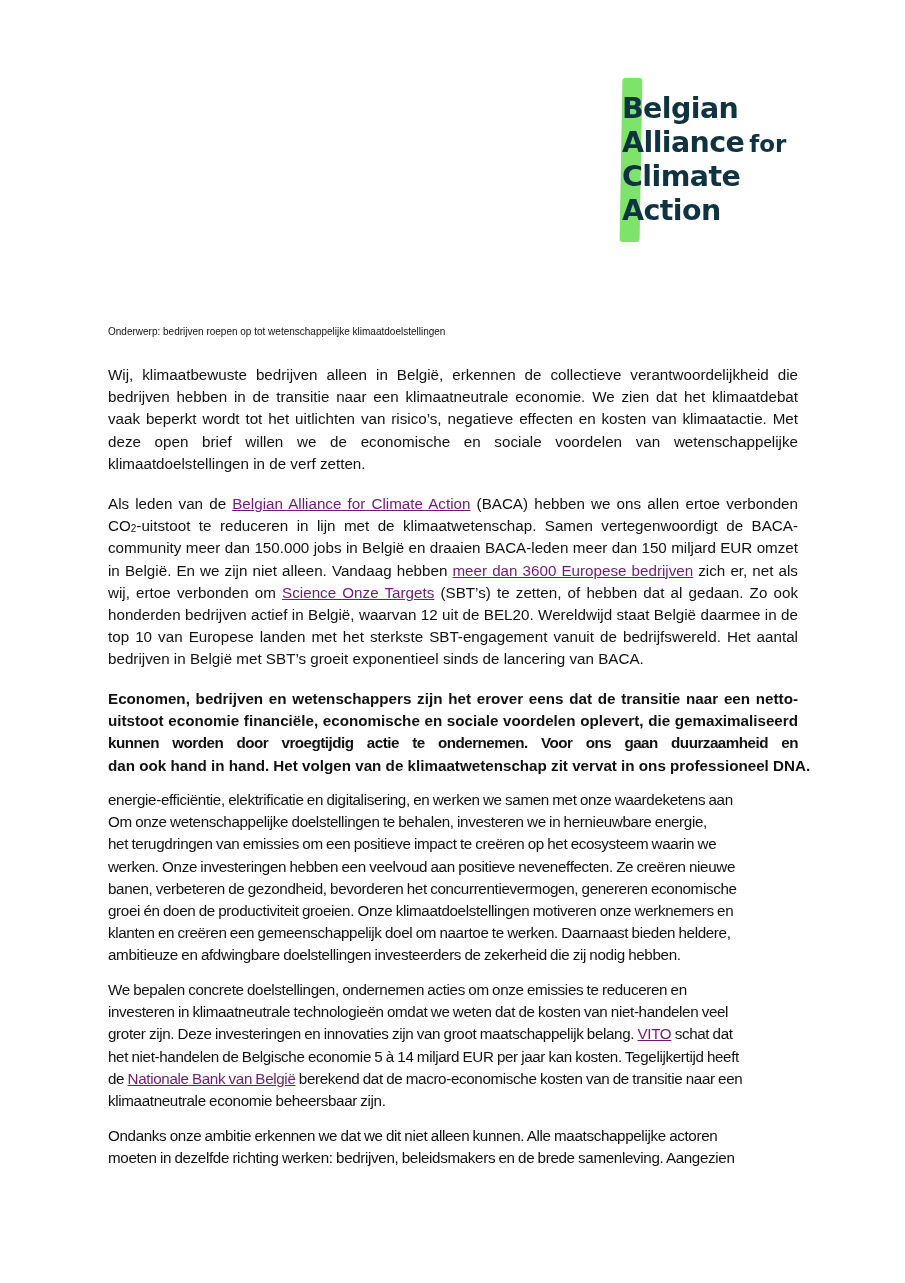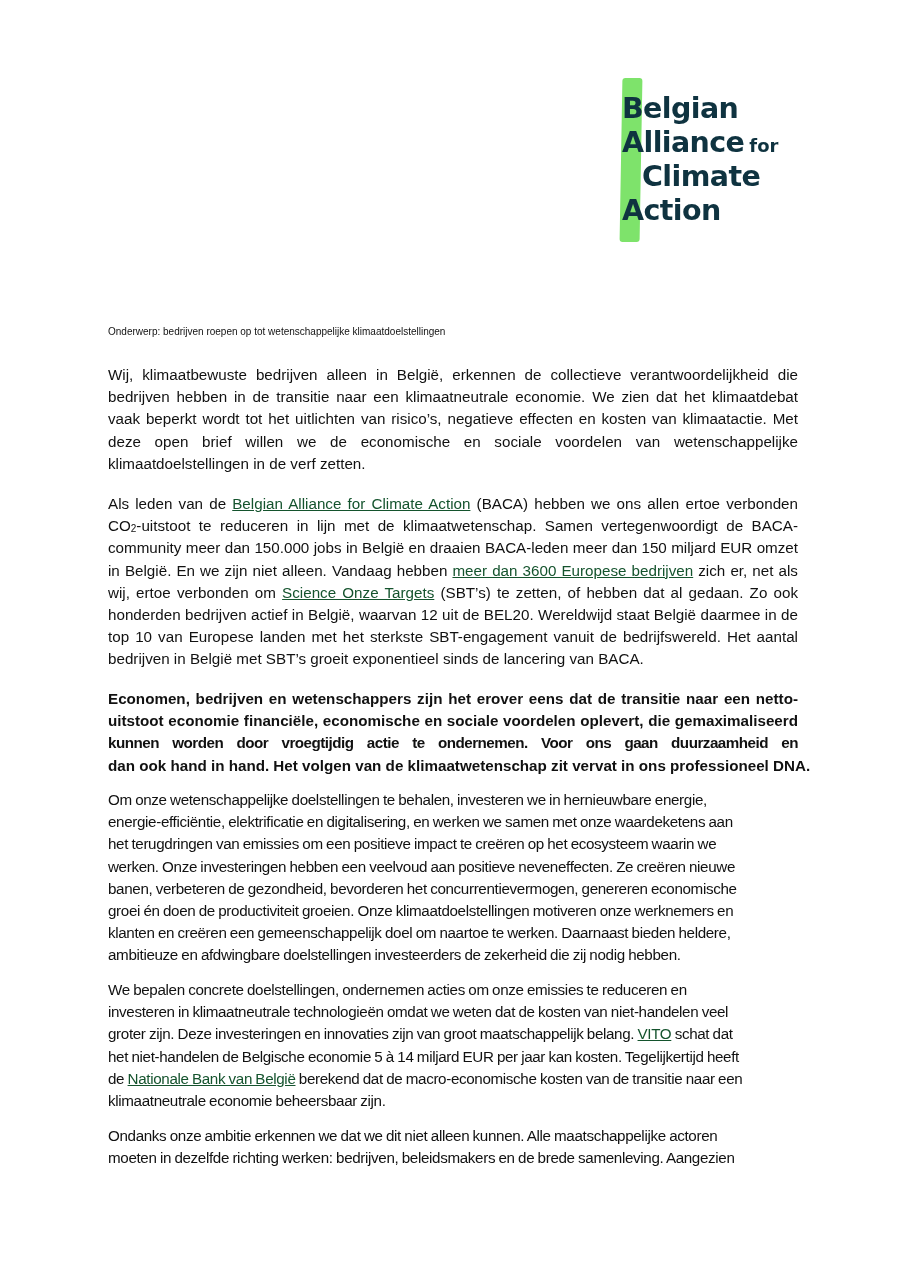--- a/index.html
+++ b/index.html
@@ -5,30 +5,30 @@
   html, body { margin: 0; padding: 0; background: #ffffff; }
   body { width: 905px; height: 1283px; position: relative; overflow: hidden;
          font-family: "Liberation Sans", sans-serif; color: #111111; }
   .page { position: absolute; left: 0; top: 0; width: 905px; height: 958px; background: #fff; }
 
   
   .logo { position: absolute; left: 618px; top: 78px; width: 200px; height: 166px; }
   .logo-bar { position: absolute; left: 3px; top: 0; width: 20px; height: 164px; background: #7ee36b; border-radius: 3px; transform: skewX(-1deg); }
   .logo-line { position: absolute; left: 4px; font-family: "DejaVu Sans", sans-serif; font-weight: bold;
                color: #0f3340; font-size: 28.5px; letter-spacing: -0.6px; line-height: 34px; white-space: nowrap; }
-  .logo-line .small { font-size: 18px; letter-spacing: 0; margin-left: 5px; text-align: right; }
-  .l1 { top: 14px; } .l2 { top: 48px; } .l3 { top: 82px; margin-left: 20px; } .l4 { top: 116px; }
+  .logo-line .small { font-size: 23px; letter-spacing: 0; margin-left: 5px; text-align: right; }
+  .l1 { top: 14px; } .l2 { top: 48px; } .l3 { top: 82px; } .l4 { top: 116px; }
 
   
   .subject { position: absolute; left: 108px; top: 326px; font-weight: normal; font-size: 10px; white-space: nowrap; }
   .para { position: absolute; left: 108px; width: 690px; font-size: 15.2px; }
   .line { height: 22.2px; line-height: 22.2px; white-space: nowrap; }
   .just { text-align: justify; text-align-last: justify; white-space: normal; overflow: hidden; }
   .narrow .line { letter-spacing: -0.35px; word-spacing: -0.5px; }
-  a.link { color: #14532d; text-decoration: underline; }
+  a.link { color: #701a75; text-decoration: underline; }
   sub { font-size: 10px; vertical-align: -1px; line-height: 0; }
 </style>
 </head>
 <body>
 
 <div class="page">
 
   <div class="logo">
     <div class="logo-bar"></div>
     <div class="logo-line l1">Belgian</div>
@@ -59,22 +59,22 @@
   </div>
 
   <div class="para" style="top:688px;font-weight:bold;">
     <div class="line just">Economen, bedrijven en wetenschappers zijn het erover eens dat de transitie naar een netto-nul-</div>
     <div class="line just">uitstoot economie financiële, economische en sociale voordelen oplevert, die gemaximaliseerd</div>
     <div class="line just narrow" style="letter-spacing:-0.5px;">kunnen worden door vroegtijdig actie te ondernemen. Voor ons gaan duurzaamheid en bedrijfsvoering</div>
     <div class="line">dan ook hand in hand. Het volgen van de klimaatwetenschap zit vervat in ons professioneel DNA.</div>
   </div>
 
   <div class="para narrow" style="top:789px;">
+    <div class="line">energie-efficiëntie, elektrificatie en digitalisering, en werken we samen met onze waardeketens aan</div>
     <div class="line">Om onze wetenschappelijke doelstellingen te behalen, investeren we in hernieuwbare energie,</div>
-    <div class="line">energie-efficiëntie, elektrificatie en digitalisering, en werken we samen met onze waardeketens aan</div>
     <div class="line">het terugdringen van emissies om een positieve impact te creëren op het ecosysteem waarin we</div>
     <div class="line">werken. Onze investeringen hebben een veelvoud aan positieve neveneffecten. Ze creëren nieuwe</div>
     <div class="line">banen, verbeteren de gezondheid, bevorderen het concurrentievermogen, genereren economische</div>
     <div class="line">groei én doen de productiviteit groeien. Onze klimaatdoelstellingen motiveren onze werknemers en</div>
     <div class="line">klanten en creëren een gemeenschappelijk doel om naartoe te werken. Daarnaast bieden heldere,</div>
     <div class="line">ambitieuze en afdwingbare doelstellingen investeerders de zekerheid die zij nodig hebben.</div>
   </div>
 
   <div class="para narrow" style="top:979px;">
     <div class="line">We bepalen concrete doelstellingen, ondernemen acties om onze emissies te reduceren en</div>

